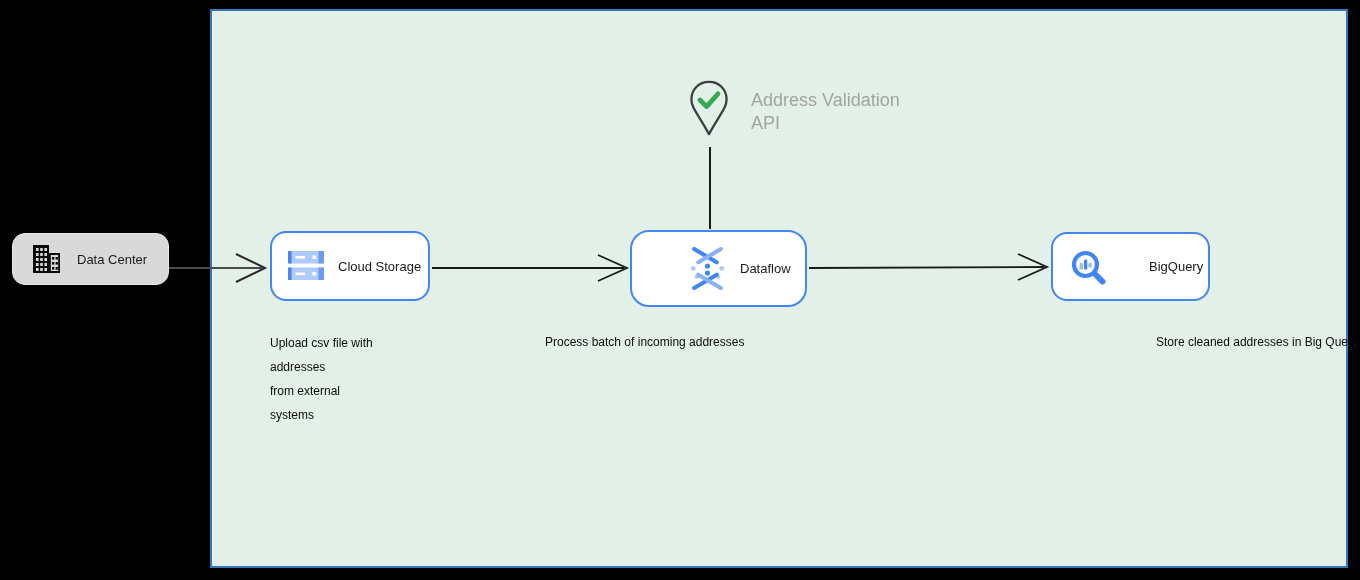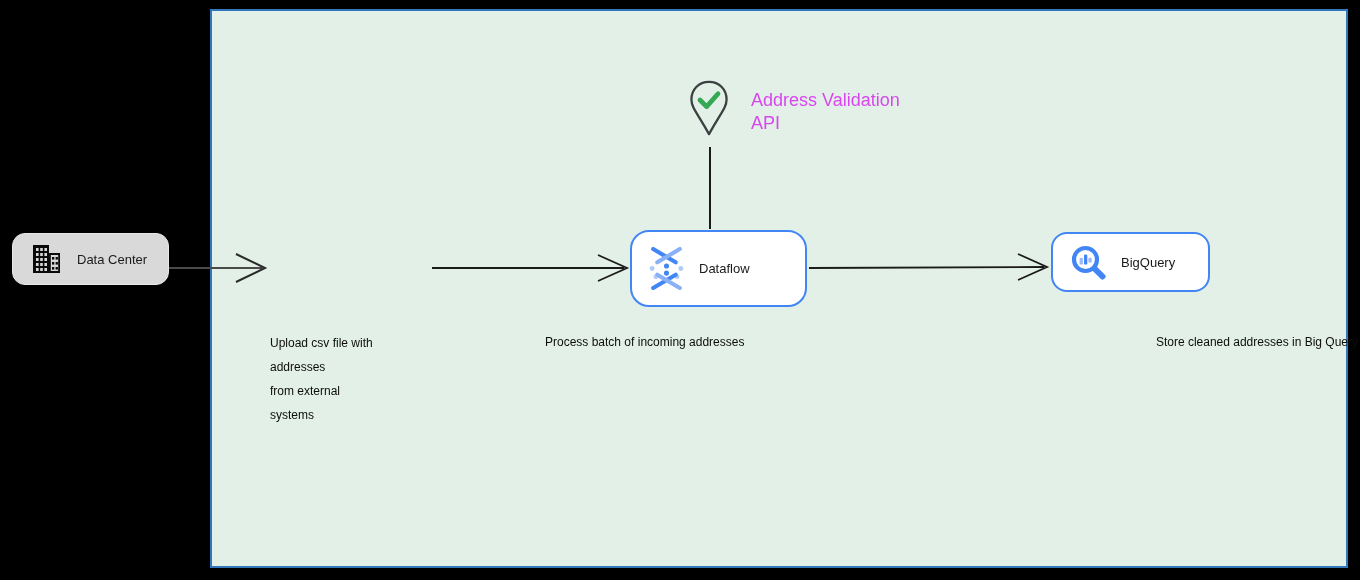--- a/index.html
+++ b/index.html
@@ -37,34 +37,34 @@
     color: #1a1a1a;
     white-space: nowrap;
   }
   .node-datacenter {
     left: 12px; top: 233px; width: 157px; height: 52px;
     background: #d9d9d9;
     border: 1px solid #e8e8e8;
     border-radius: 13px;
   }
   .node-cloudstorage { left: 270px; top: 231px; width: 160px; height: 70px; }
-  .node-dataflow     { left: 630px; top: 230px; width: 177px; height: 77px; border-radius: 19px; }
-  .node-bigquery     { left: 1051px; top: 232px; width: 159px; height: 60px; }
+  .node-dataflow     { left: 630px; top: 230px; width: 177px; height: 77px; border-radius: 19px; padding-left: 41px; }
+  .node-bigquery     { left: 1051px; top: 232px; width: 159px; height: 69px; gap: 28px; }
   .pin-annotation {
     position: absolute;
     left: 687px; top: 80px;
     width: 44px; height: 57px;
   }
   .annotation-label {
     position: absolute;
     left: 751px; top: 89px;
     width: 200px;
     font-size: 18px;
     line-height: 23px;
-    color: #d946ef;
+    color: #a3a3a3;
     white-space: pre-line;
   }
   .caption {
     position: absolute;
     font-size: 12px;
     line-height: 24px;
     color: #0d0d0d;
     white-space: pre-line;
   }
   .caption-upload  { left: 270px; top: 331px; width: 240px; text-align: left; }
@@ -135,20 +135,41 @@
           <rect x="23" y="20" width="2.3" height="2.6"></rect>
             <rect x="26.6" y="20" width="2.3" height="2.6"></rect>
           <rect x="23" y="25" width="2.3" height="2.6"></rect>
             <rect x="26.6" y="25" width="2.3" height="2.6"></rect>
         </g>
       </svg>
     </span>
     <span class="node-label">Data Center</span>
   </div>
 
+  <div class="node node-cloudstorage">
+    <span class="icon">
+      <svg width="36" height="32" viewBox="0 0 36 32">
+        <g>
+          <rect x="0" y="1" width="36" height="12.5" rx="1.5" fill="#aecbfa"></rect>
+          <rect x="0" y="1" width="3.6" height="12.5" fill="#4f86ec"></rect>
+          <rect x="30.5" y="1" width="5.5" height="12.5" fill="#6d9bf4"></rect>
+          <rect x="7.5" y="6" width="9.5" height="2.6" fill="#ffffff"></rect>
+          <rect x="24.5" y="5.4" width="3.6" height="3.6" fill="#ffffff"></rect>
+        </g>
+        <g>
+          <rect x="0" y="17.5" width="36" height="12.5" rx="1.5" fill="#aecbfa"></rect>
+          <rect x="0" y="17.5" width="3.6" height="12.5" fill="#4f86ec"></rect>
+          <rect x="30.5" y="17.5" width="5.5" height="12.5" fill="#6d9bf4"></rect>
+          <rect x="7.5" y="22.5" width="9.5" height="2.6" fill="#ffffff"></rect>
+          <rect x="24.5" y="21.9" width="3.6" height="3.6" fill="#ffffff"></rect>
+        </g>
+      </svg>
+    </span>
+    <span class="node-label">Cloud Storage</span>
+  </div>
 
   <div class="node node-dataflow">
     <span class="icon">
       <svg width="37" height="43" viewBox="0 0 36 42">
         <path d="M5 2 L27 15" stroke="#4285f4" stroke-width="4" stroke-linecap="round" fill="none"></path>
         <path d="M31 2 L9 15" stroke="#8ab0f8" stroke-width="4" stroke-linecap="round" fill="none"></path>
         <circle cx="18" cy="18.5" r="2.5" fill="#4285f4"></circle>
         <circle cx="18" cy="25.5" r="2.5" fill="#4285f4"></circle>
         <circle cx="4" cy="21" r="2.4" fill="#aecbfa"></circle>
         <circle cx="32" cy="21" r="2.4" fill="#aecbfa"></circle>

